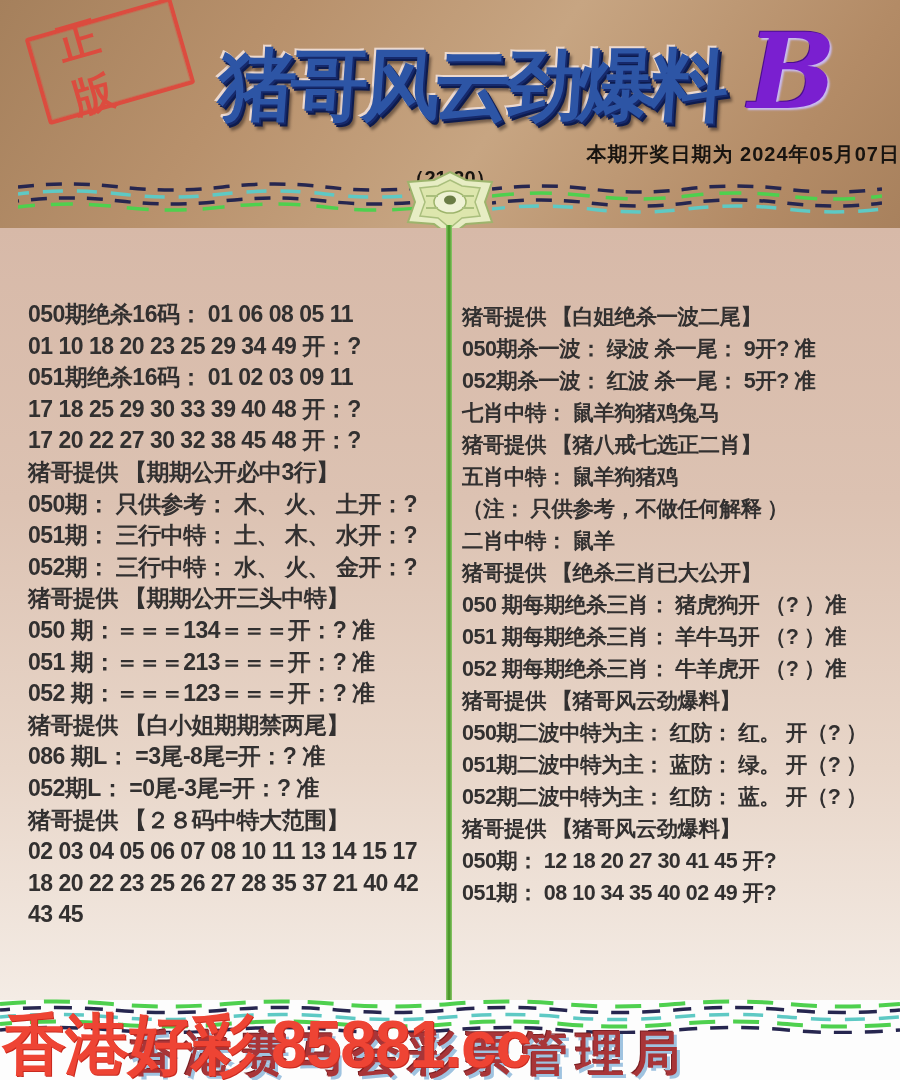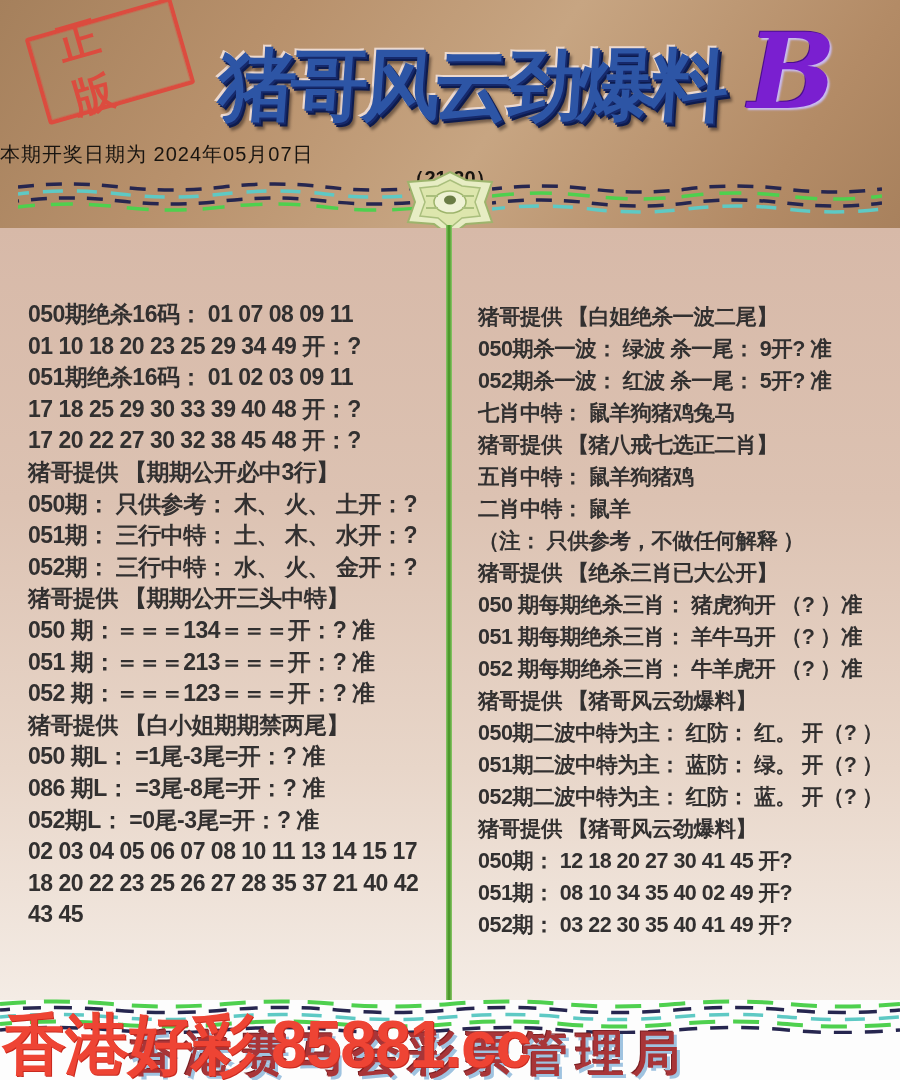--- a/index.html
+++ b/index.html
@@ -29,22 +29,22 @@
     text-shadow:2px 2px 0 #16296b,4px 4px 0 #0d1b4e,6px 7px 3px rgba(20,10,10,.45),-2px -2px 0 #ecd9cf;
     white-space:nowrap;
   }
   .edition{
     position:absolute;left:748px;top:10px;width:120px;height:130px;
     font-family:"DejaVu Serif","Liberation Serif",serif;font-style:italic;
     font-size:104px;font-weight:bold;color:#7a1fd0;
     text-shadow:2px 2px 2px #cabcf2,-1px -1px 0 #4a0e8e;
   }
   .date-line{
-    position:absolute;left:0;top:141px;width:900px;text-align:left;
-    font-size:20px;font-weight:normal;color:#181410;letter-spacing:1px;
+    position:absolute;left:0;top:141px;width:900px;text-align:right;
+    font-size:20px;font-weight:bold;color:#181410;letter-spacing:1px;
   }
   .time-line{
     position:absolute;left:0;top:165px;width:900px;text-align:center;
     font-size:20px;font-weight:bold;color:#181410;
   }
   .wave{position:absolute;}
   .wave-top-left{left:18px;top:180px;}
   .wave-top-right{left:492px;top:182px;}
   .medallion{position:absolute;left:404px;top:170px;}
   
@@ -54,21 +54,21 @@
   }
   .divider-stem{
     position:absolute;left:446px;top:225px;width:6px;height:782px;
     background:linear-gradient(90deg,#8cc86a,#3f8f1f 50%,#8cc86a);
   }
   .col{position:absolute;color:#323030;font-weight:bold;}
   .col .line{white-space:nowrap;letter-spacing:-0.5px;}
   .col-left{left:28px;top:299px;width:418px;font-size:23px;}
   .col-left .line{line-height:31.6px;}
   .col-right{left:462px;top:301px;width:434px;font-size:21.5px;}
-  .col-right .line{line-height:32px;margin-left:16px;}
+  .col-right .line{line-height:32px;}
   
   .footer{
     position:absolute;left:0;top:1000px;width:900px;height:80px;background:#fdfdfd;
   }
   .wave-bottom{left:0;top:998px;}
   .agency{
     position:absolute;left:128px;top:1022px;
     font-size:48px;font-weight:bold;letter-spacing:8px;color:#a83538;
     text-shadow:3px 3px 0 #9fc3e0,-1px -1px 0 #7a1f22;
     white-space:nowrap;
@@ -118,62 +118,61 @@
       <line x1="58" y1="26" x2="70" y2="26" stroke="#aabf7d" stroke-width="2"></line>
       <line x1="22" y1="38" x2="34" y2="38" stroke="#aabf7d" stroke-width="2"></line>
       <line x1="58" y1="38" x2="70" y2="38" stroke="#aabf7d" stroke-width="2"></line>
     </svg>
   </div>
 
   <div class="content"></div>
   <div class="divider-stem"></div>
 
   <div class="col col-left">
-      <div class="line">050期绝杀16码：  01 07 08 09 11</div>
+      <div class="line">050期绝杀16码：  01 06 08 05 11</div>
       <div class="line">01 10 18 20 23 25 29 34 49 开：?</div>
       <div class="line">051期绝杀16码：  01 02 03 09 11</div>
       <div class="line">17 18 25 29 30 33 39 40 48 开：?</div>
       <div class="line">17 20 22 27 30 32 38 45 48 开：?</div>
       <div class="line">猪哥提供 【期期公开必中3行】</div>
       <div class="line">050期： 只供参考： 木、 火、 土开：?</div>
       <div class="line">051期： 三行中特： 土、 木、 水开：?</div>
       <div class="line">052期： 三行中特： 水、 火、 金开：?</div>
       <div class="line">猪哥提供 【期期公开三头中特】</div>
       <div class="line">050 期：＝＝＝134＝＝＝开：? 准</div>
       <div class="line">051 期：＝＝＝213＝＝＝开：? 准</div>
       <div class="line">052 期：＝＝＝123＝＝＝开：? 准</div>
       <div class="line">猪哥提供 【白小姐期期禁两尾】</div>
-      <div class="line">050 期L： =1尾-3尾=开：? 准</div>
       <div class="line">086 期L： =3尾-8尾=开：? 准</div>
       <div class="line">052期L： =0尾-3尾=开：? 准</div>
+      <div class="line">猪哥提供 【２８码中特大范围】</div>
       <div class="line">02 03 04 05 06 07 08 10 11 13 14 15 17</div>
       <div class="line">18 20 22 23 25 26 27 28 35 37 21 40 42</div>
       <div class="line">43 45</div>
     </div>
   <div class="col col-right">
       <div class="line">猪哥提供 【白姐绝杀一波二尾】</div>
       <div class="line">050期杀一波： 绿波 杀一尾： 9开? 准</div>
       <div class="line">052期杀一波： 红波 杀一尾： 5开? 准</div>
       <div class="line">七肖中特： 鼠羊狗猪鸡兔马</div>
       <div class="line">猪哥提供 【猪八戒七选正二肖】</div>
       <div class="line">五肖中特： 鼠羊狗猪鸡</div>
+      <div class="line">（注： 只供参考，不做任何解释 ）</div>
       <div class="line">二肖中特： 鼠羊</div>
-      <div class="line">（注： 只供参考，不做任何解释 ）</div>
       <div class="line">猪哥提供 【绝杀三肖已大公开】</div>
       <div class="line">050 期每期绝杀三肖： 猪虎狗开 （? ）准</div>
       <div class="line">051 期每期绝杀三肖： 羊牛马开 （? ）准</div>
       <div class="line">052 期每期绝杀三肖： 牛羊虎开 （? ）准</div>
       <div class="line">猪哥提供 【猪哥风云劲爆料】</div>
       <div class="line">050期二波中特为主： 红防： 红。 开（? ）</div>
       <div class="line">051期二波中特为主： 蓝防： 绿。 开（? ）</div>
       <div class="line">052期二波中特为主： 红防： 蓝。 开（? ）</div>
       <div class="line">猪哥提供 【猪哥风云劲爆料】</div>
       <div class="line">050期： 12 18 20 27 30 41 45 开?</div>
       <div class="line">051期： 08 10 34 35 40 02 49 开?</div>
-      <div class="line">052期： 03 22 30 35 40 41 49 开?</div>
     </div>
 
   <div class="footer"></div>
   <svg class="wave wave-bottom" width="900" height="36" viewBox="0 0 900 36">
     <g fill="none">
       <path d="M0,6 Q56,1 112,6 T225,6 T337,6 T450,6 T562,6 T675,6 T787,6 T900,6" stroke="#4ed04e" stroke-width="4" stroke-dasharray="26 18"></path>
       <path d="M0,12 Q56,7 112,12 T225,12 T337,12 T450,12 T562,12 T675,12 T787,12 T900,12" stroke="#26264f" stroke-width="3.5" stroke-dasharray="18 13" stroke-dashoffset="8"></path>
       <path d="M0,19 Q56,14 112,19 T225,19 T337,19 T450,19 T562,19 T675,19 T787,19 T900,19" stroke="#5ec9c4" stroke-width="3.5" stroke-dasharray="20 14" stroke-dashoffset="4"></path>
       <path d="M0,26 Q56,21 112,26 T225,26 T337,26 T450,26 T562,26 T675,26 T787,26 T900,26" stroke="#4ed04e" stroke-width="4" stroke-dasharray="26 18" stroke-dashoffset="14"></path>
       <path d="M0,32 Q56,27 112,32 T225,32 T337,32 T450,32 T562,32 T675,32 T787,32 T900,32" stroke="#26264f" stroke-width="3.5" stroke-dasharray="18 13" stroke-dashoffset="2"></path>

